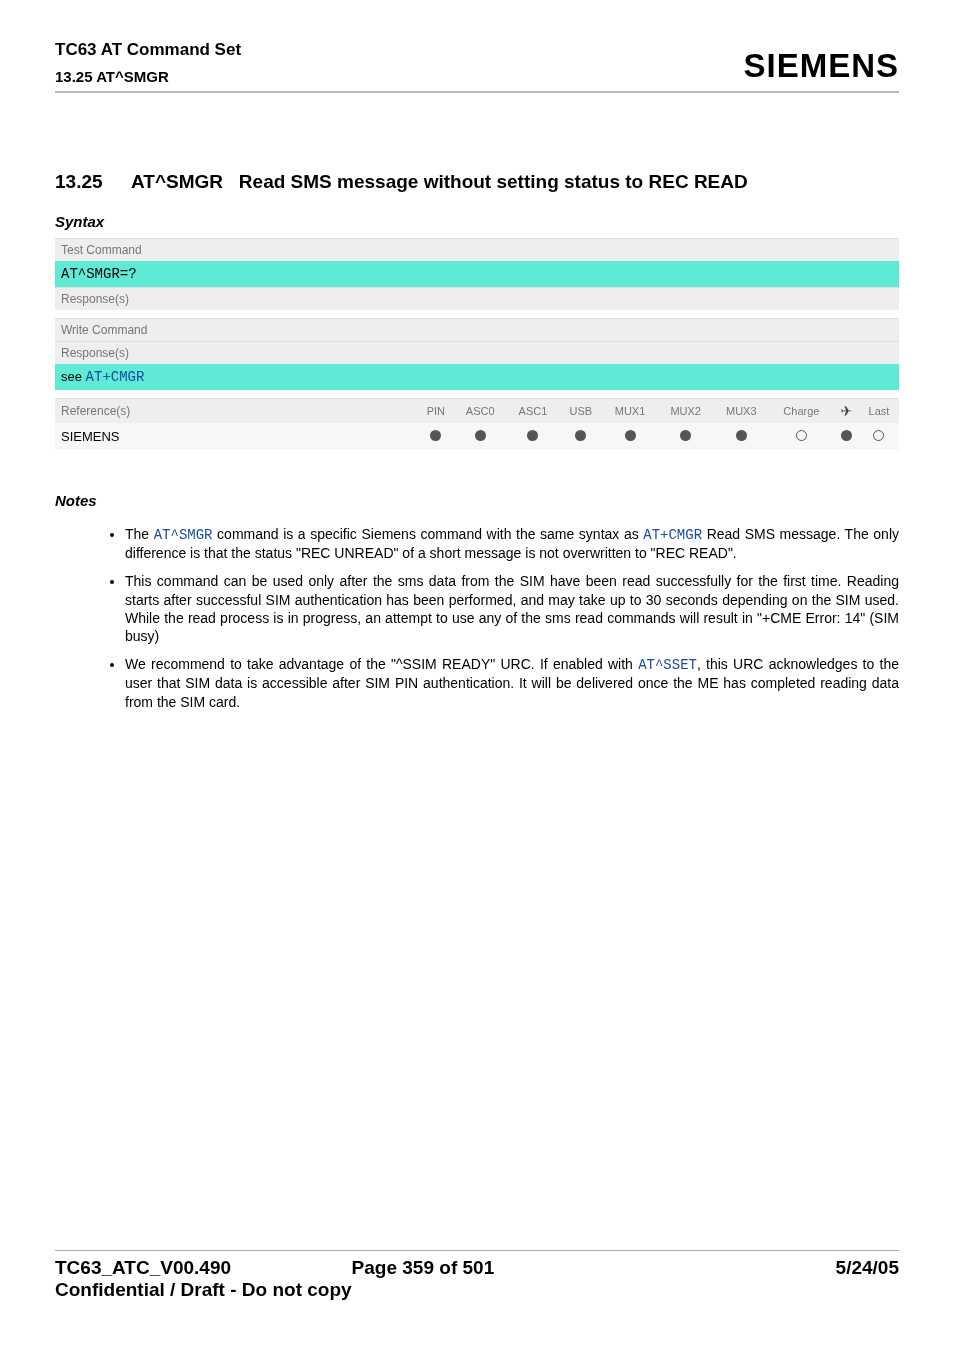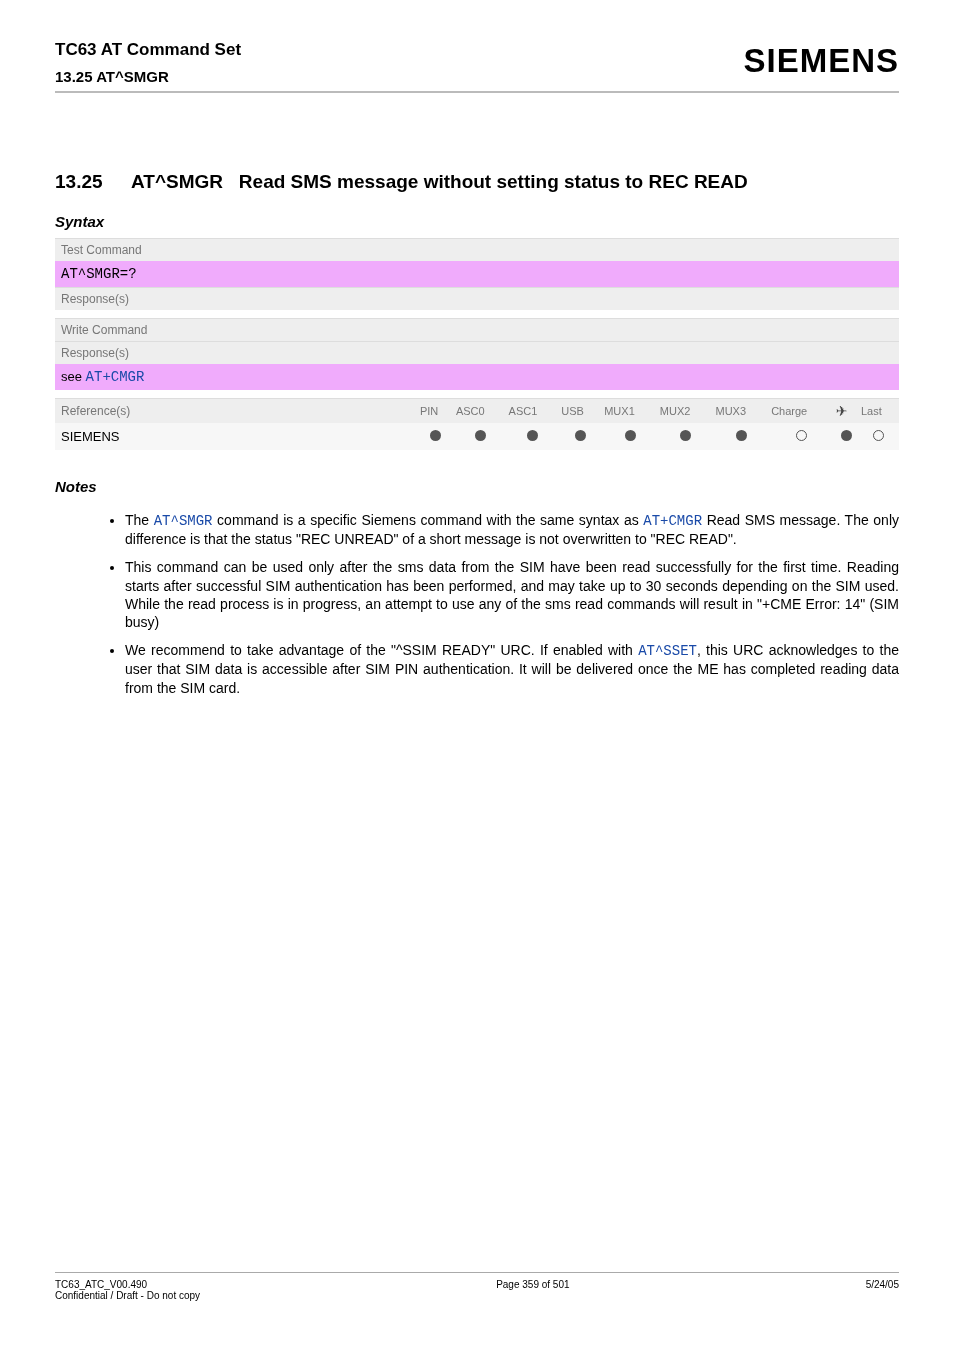--- a/index.html
+++ b/index.html
@@ -13,21 +13,21 @@
   }
   .page {
     padding: 40px 55px 50px 55px;
     min-height: 1351px;
     display: flex;
     flex-direction: column;
   }
   .header-row {
     display: flex;
     justify-content: space-between;
-    align-items: center;
+    align-items: flex-end;
     border-bottom: 2px solid #bbb;
     padding-bottom: 6px;
     margin-bottom: 40px;
   }
   .header-left-line1 {
     font-weight: bold;
     font-size: 17px;
   }
   .header-left-line2 {
     font-weight: bold;
@@ -58,49 +58,49 @@
   .subheading {
     font-style: italic;
     font-weight: bold;
     font-size: 15px;
     margin-bottom: 8px;
   }
   .syntax-table {
     width: 100%;
     border-collapse: collapse;
     font-size: 13px;
-    margin-bottom: 28px;
+    margin-bottom: 42px;
   }
   .syntax-table td {
     padding: 4px 6px;
   }
   .hdr-row td {
     background: #eeeeee;
     color: #777;
     font-size: 12px;
     border-top: 1px solid #ddd;
     vertical-align: middle;
     height: 22px;
   }
   .body-row td {
-    background: #f0abfc;
+    background: #5eead4;
     padding: 5px 6px;
   }
   .mono {
     font-family: "Courier New", Courier, monospace;
     font-size: 14px;
     color: #000;
   }
   .link-mono {
     font-family: "Courier New", Courier, monospace;
     font-size: 14px;
     color: #1a4aa8;
   }
   .sep td { border-top: 1px solid #ddd; }
-  .ref-hdr td { font-size: 11px; color: #777; background:#eeeeee; border-top:1px solid #ddd; padding:4px 2px;}
+  .ref-hdr td { text-align: center; font-size: 11px; color: #777; background:#eeeeee; border-top:1px solid #ddd; padding:4px 2px;}
   .ref-hdr td.first { text-align: left; padding-left:6px; font-size:12px;}
   .ref-body td { text-align: center; background:#f7f7f7; padding:6px 2px; vertical-align: middle;}
   .ref-body td.first { text-align: left; padding-left:6px;}
   .dot-filled {
     display:inline-block; width:11px; height:11px; border-radius:50%;
     background:#555;
   }
   .dot-empty {
     display:inline-block; width:11px; height:11px; border-radius:50%;
     border:1.5px solid #555; background:transparent;
@@ -121,26 +121,27 @@
   }
   .link-text {
     color: #1a4aa8;
     font-family: "Courier New", Courier, monospace;
   }
   .spacer { flex: 1; }
   .footer {
     border-top: 1px solid #aaa;
     display: flex;
     justify-content: space-between;
-    font-size: 10px;
+    font-size: 19px;
     padding-top: 6px;
     margin-top: 20px;
+    font-weight: bold;
   }
   .footer .left { text-align: left; }
-  .footer .center { text-align: center; flex:1;}
+  .footer .center { text-align: left; flex:1;}
   .footer .right { text-align: right; }
 </style>
 </head>
 <body>
 
 <div class="page">
 
   <div class="header-row">
     <div>
       <div class="header-left-line1">TC63 AT Command Set</div>

